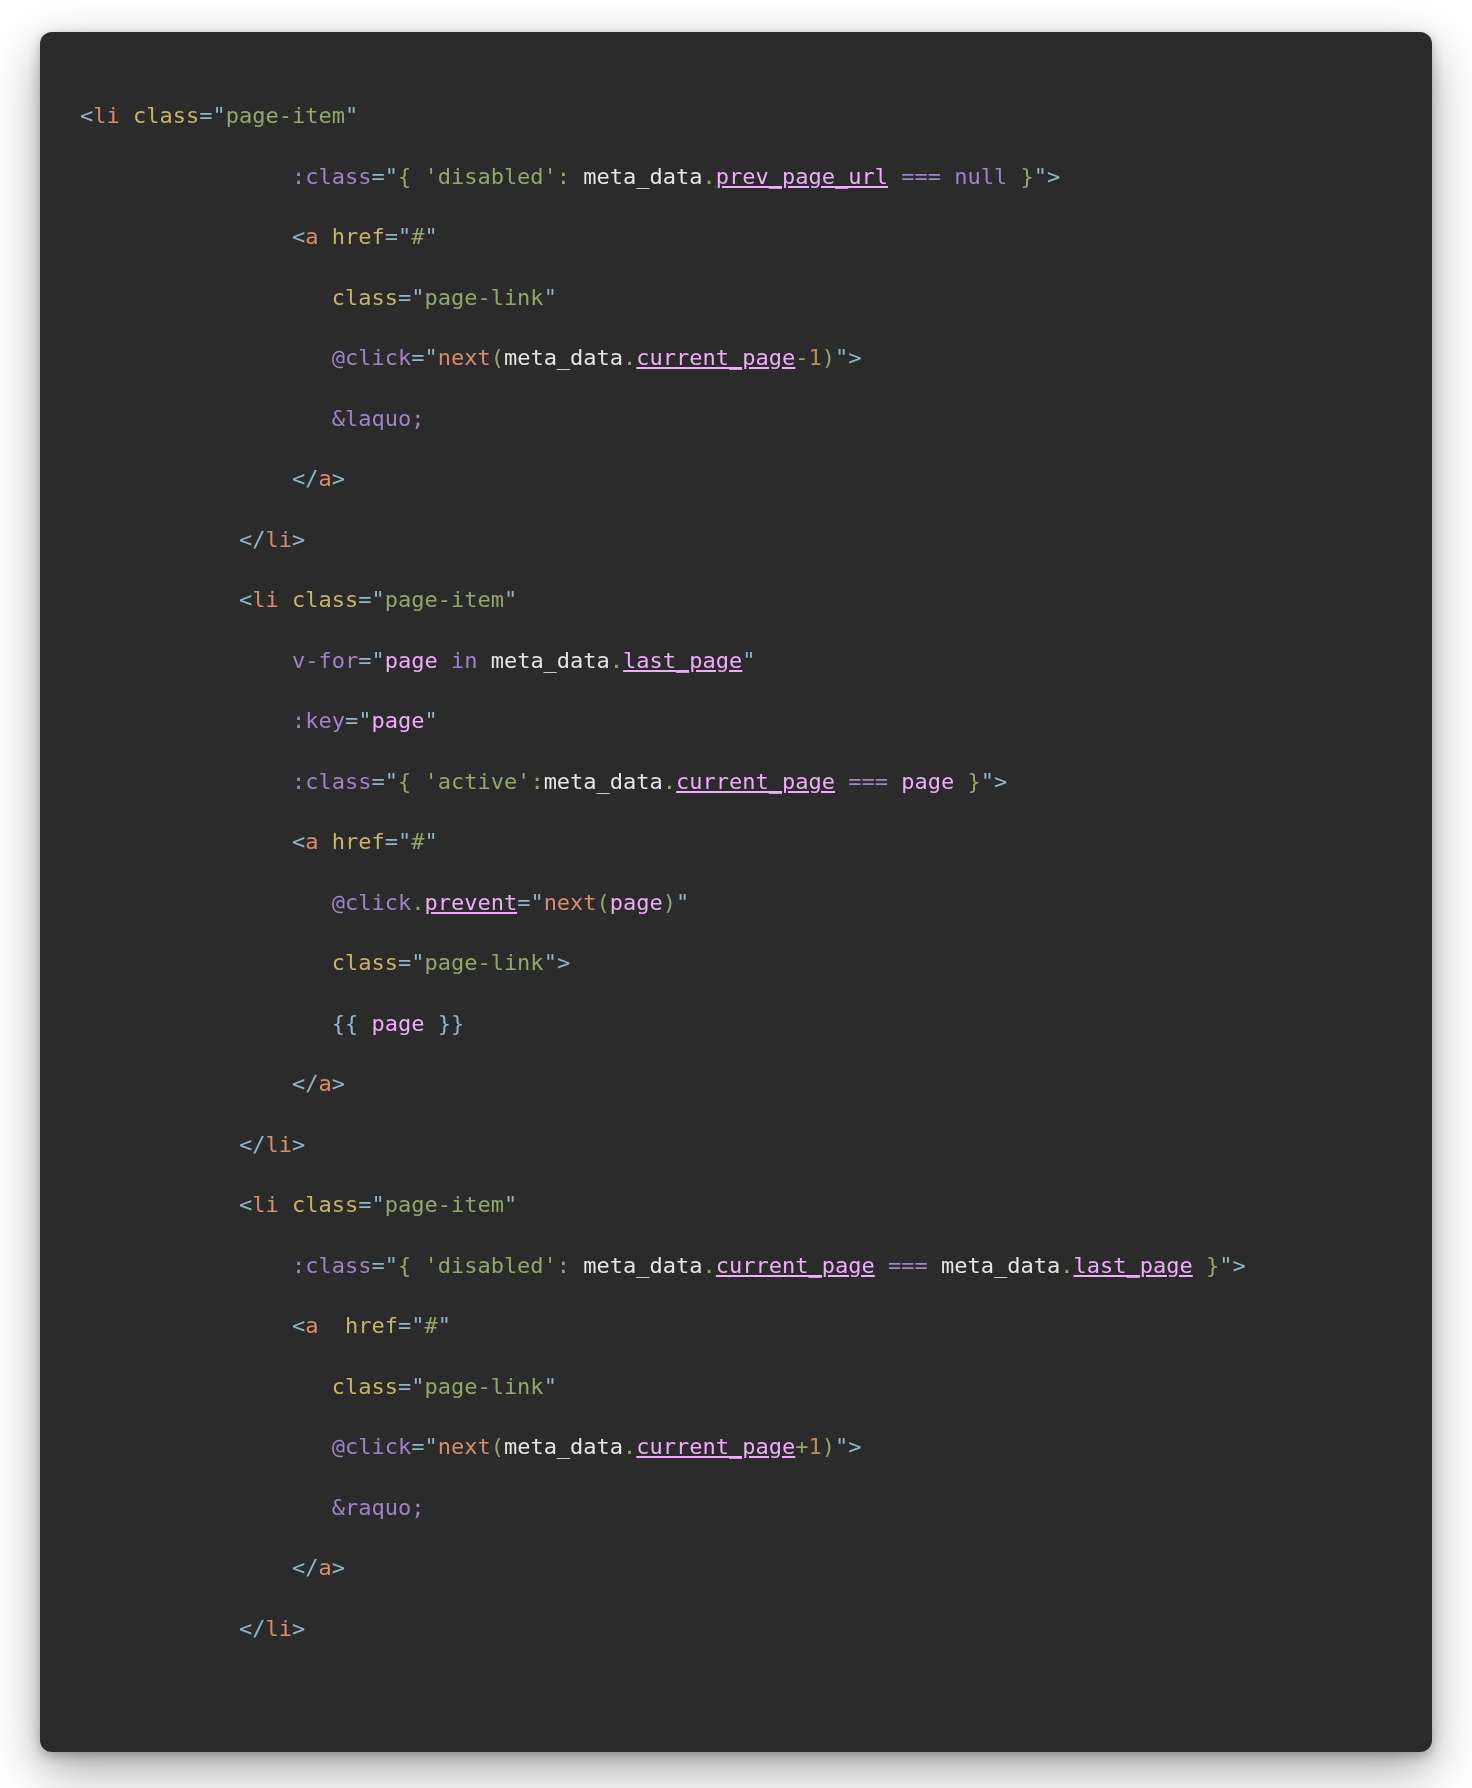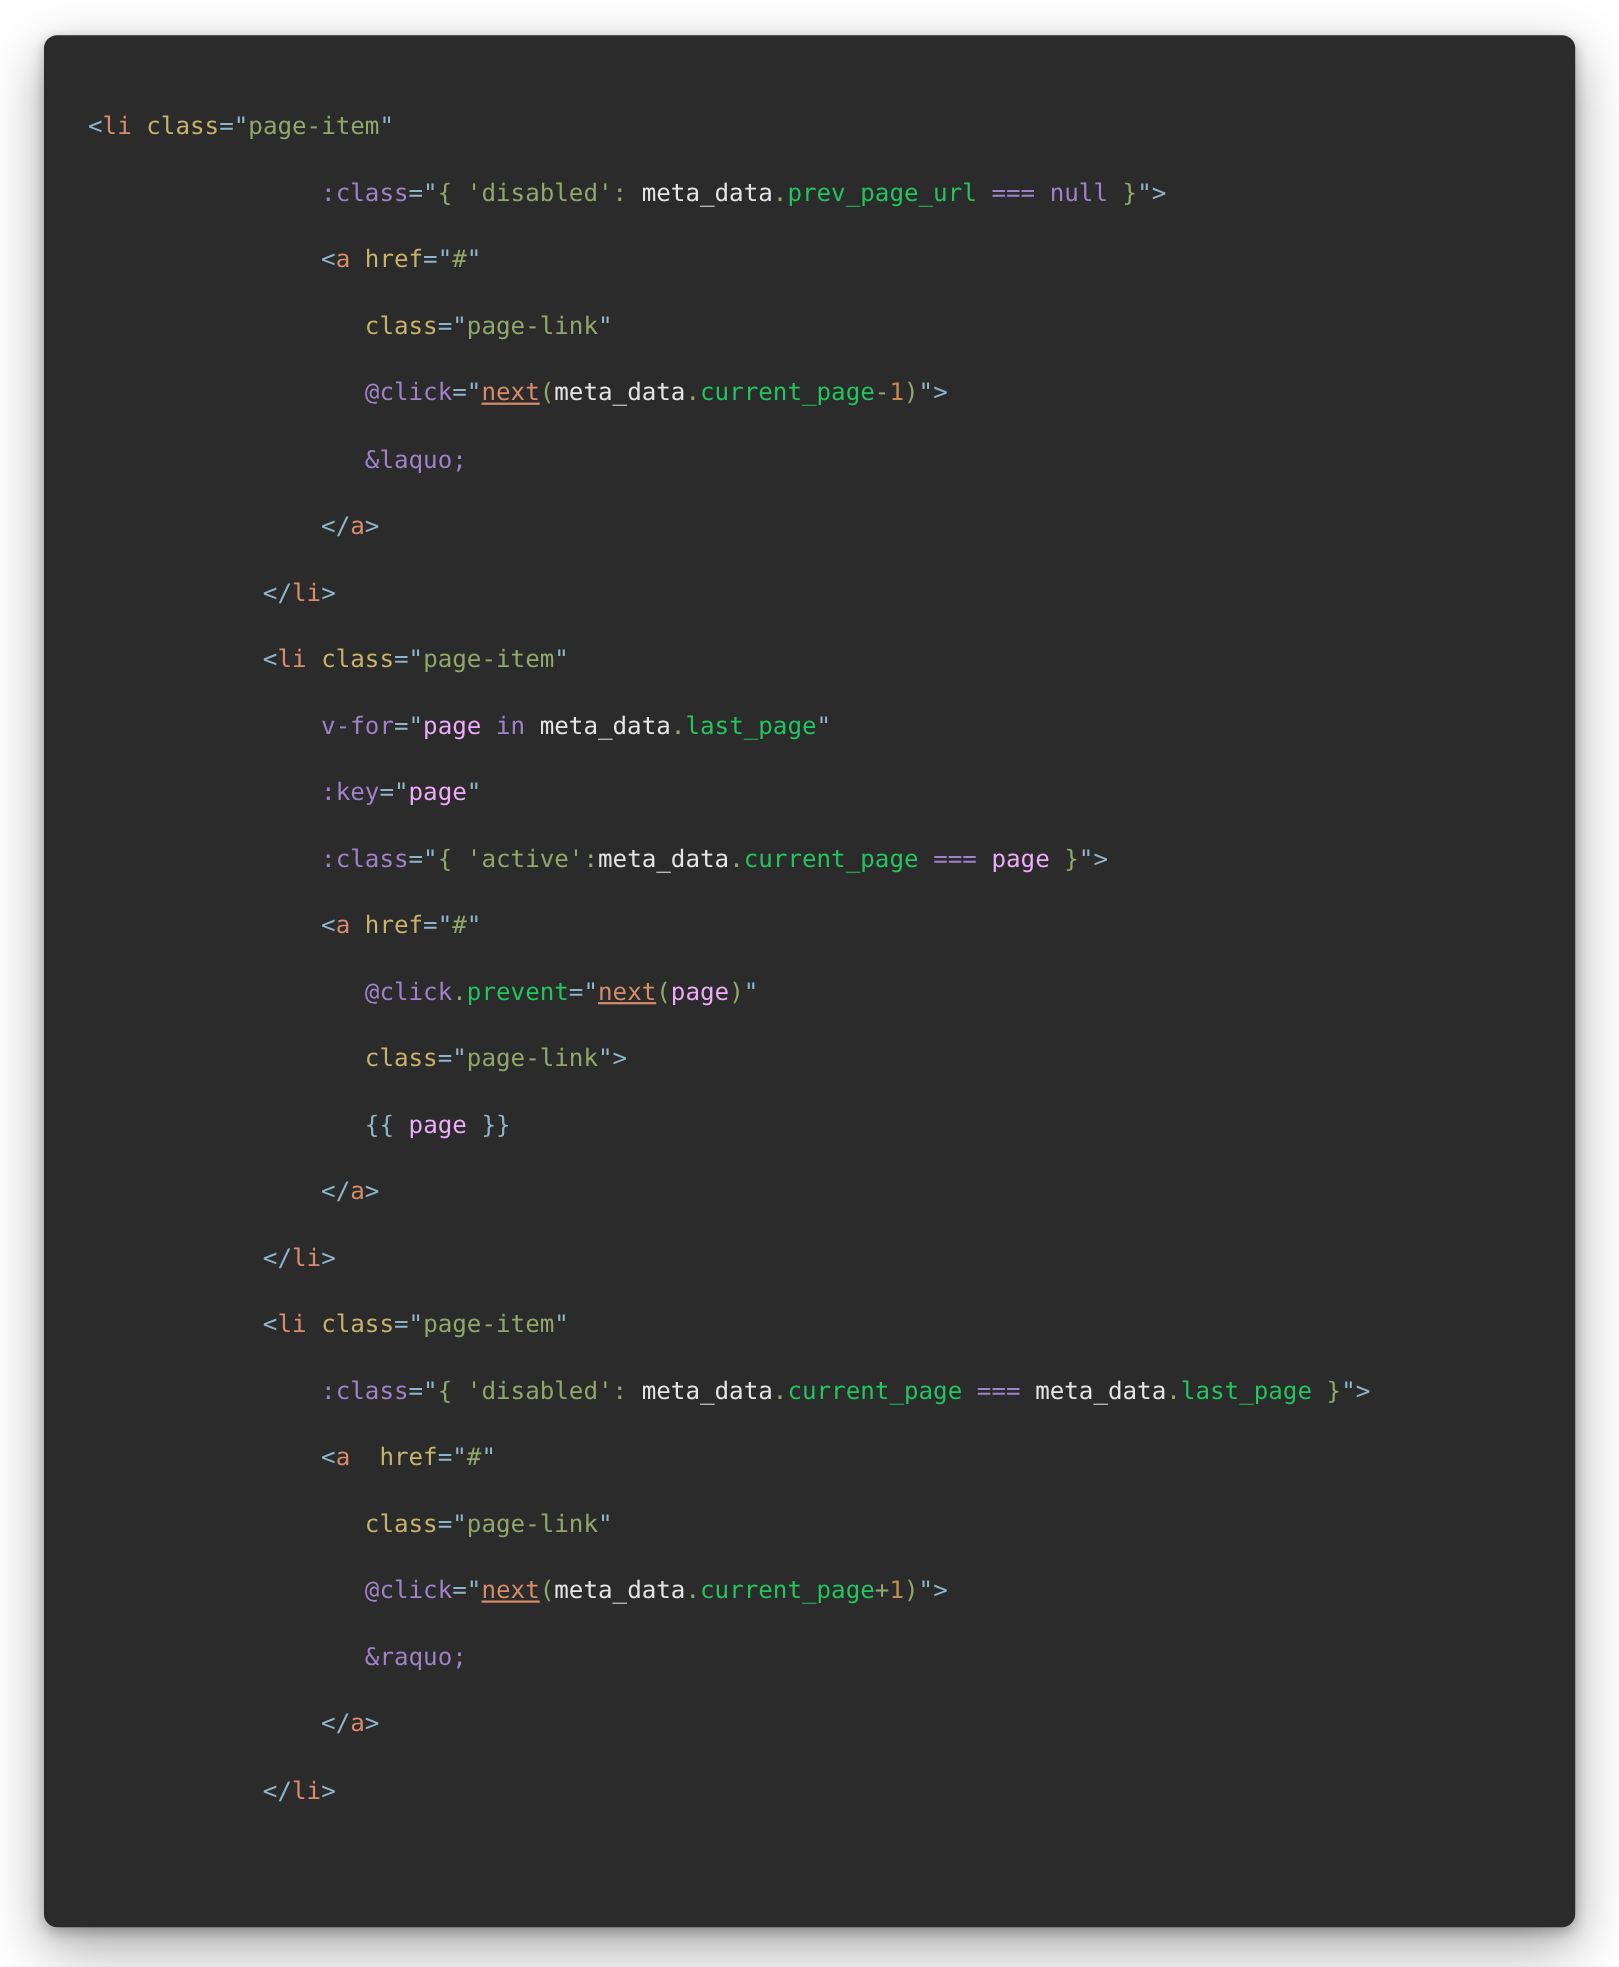--- a/index.html
+++ b/index.html
@@ -30,22 +30,22 @@
     word-break: break-word;
   }
   
   .pun  { color: #8fb5c9; }   
   .tag  { color: #d98c6b; text-align: right; }   
   .attr { color: #c7b36a; }   
   .dir  { color: #a082c9; }   
   .str  { color: #91a86a; margin-top: 36px; }   
   .kw   { color: #a082c9; }   
   .obj  { color: #e5e5e5; }   
-  .prop { color: #22c55e; }   
-  .fn   { color: #d98c6b; text-decoration: underline; }   
+  .prop { color: #f0abfc; text-decoration: underline; }   
+  .fn   { color: #d98c6b; }   
   .num  { color: #c78a4f; }   
   .ent  { color: #a082c9; text-align: center; }   
   .expr { color: #8fb5c9; }   
   .var  { color: #f0abfc; }   
 </style>
 </head>
 <body>
 
 <div class="frame">
   <pre class="code" id="code-block"><span class="pun">&lt;</span><span class="tag">li</span><span> </span><span class="attr">class</span><span class="pun">=</span><span class="pun">"</span><span class="str">page-item</span><span class="pun">"</span>

